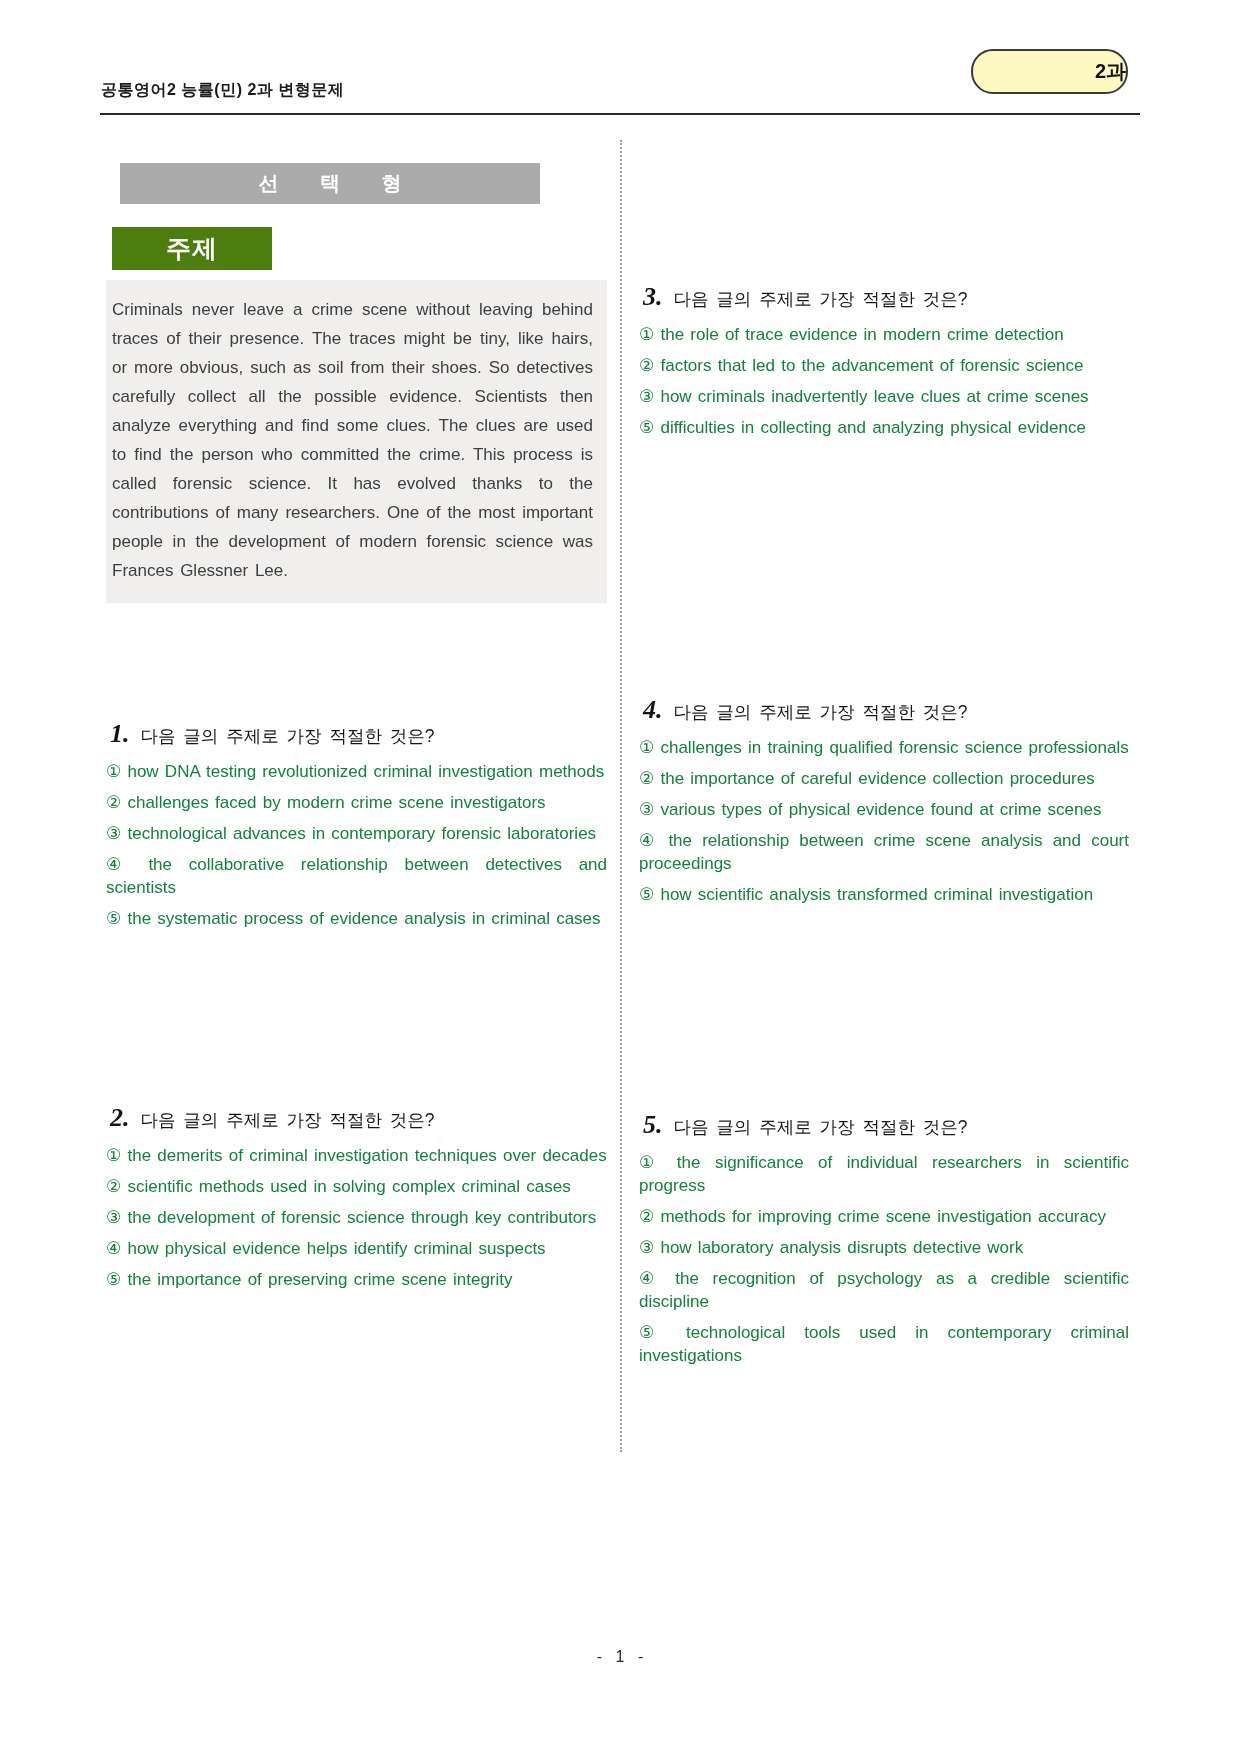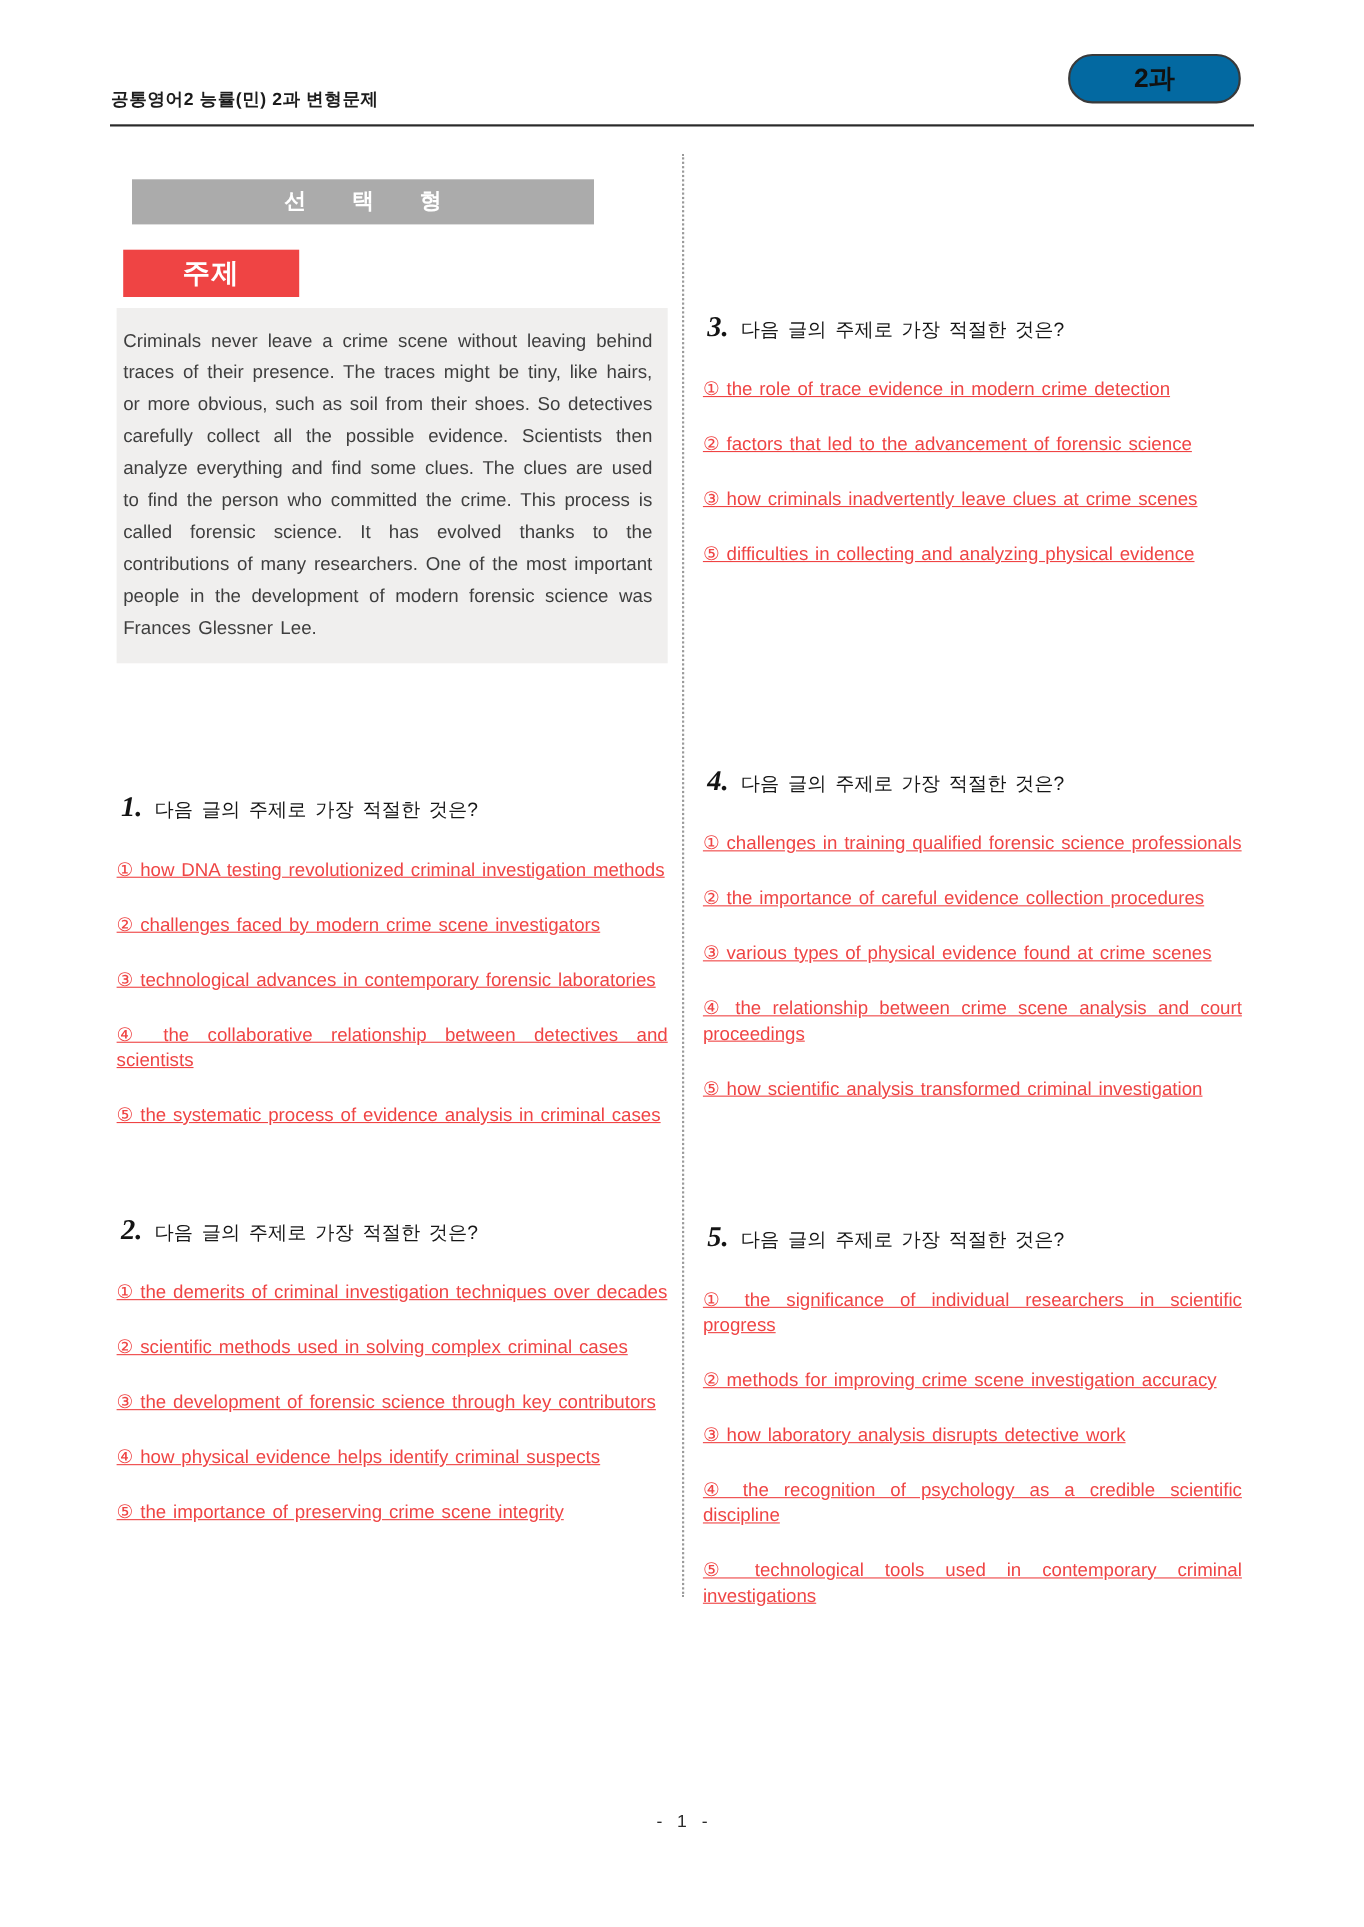--- a/index.html
+++ b/index.html
@@ -23,26 +23,26 @@
     letter-spacing: 0.5px;
   }
   .unit-badge {
     position: absolute;
     left: 971px;
     top: 49px;
     width: 157px;
     height: 45px;
     border: 2px solid #3a3a3a;
     border-radius: 22px;
-    text-align: center;
+    text-align: right;
     line-height: 41px;
-    font-size: 24px;
+    font-size: 20px;
     font-weight: 700;
     color: #111111;
-    background: #0369a1;
+    background: #fef9c3;
   }
   .header-rule {
     position: absolute;
     left: 100px;
     top: 113px;
     width: 1040px;
     border-top: 2px solid #2a2a2a;
   }
   
   .col-divider {
@@ -71,21 +71,21 @@
     text-align: center;
     line-height: 41px;
     word-spacing: 36px;
   }
   .topic-label {
     position: absolute;
     left: 6px;
     top: 215px;
     width: 160px;
     height: 43px;
-    background: #ef4444;
+    background: #4d7c0f;
     color: #ffffff;
     font-size: 25px;
     font-weight: 700;
     text-align: center;
     line-height: 43px;
     letter-spacing: 1px;
   }
   
   .passage-box {
     position: absolute;
@@ -114,27 +114,26 @@
     margin-left: 4px;
   }
   .q-prompt {
     margin-left: 11px;
     font-size: 17.5px;
     font-weight: 400;
     color: #161616;
     word-spacing: 3px;
   }
   .choice {
-    margin-top: 27px;
+    margin-top: 8px;
     font-size: 17px;
     line-height: 23px;
-    color: #ef4444;
+    color: #15803d;
     text-align: justify;
     word-spacing: 1.5px;
-    text-decoration: underline;
   }
   .q-head { margin-bottom: 2px; }
   
   #q1 { top: 706px; }
   #q2 { top: 1090px; }
   #q3 { top: 281px; }
   #q4 { top: 694px; }
   #q5 { top: 1109px; }
   
   .page-footer {

